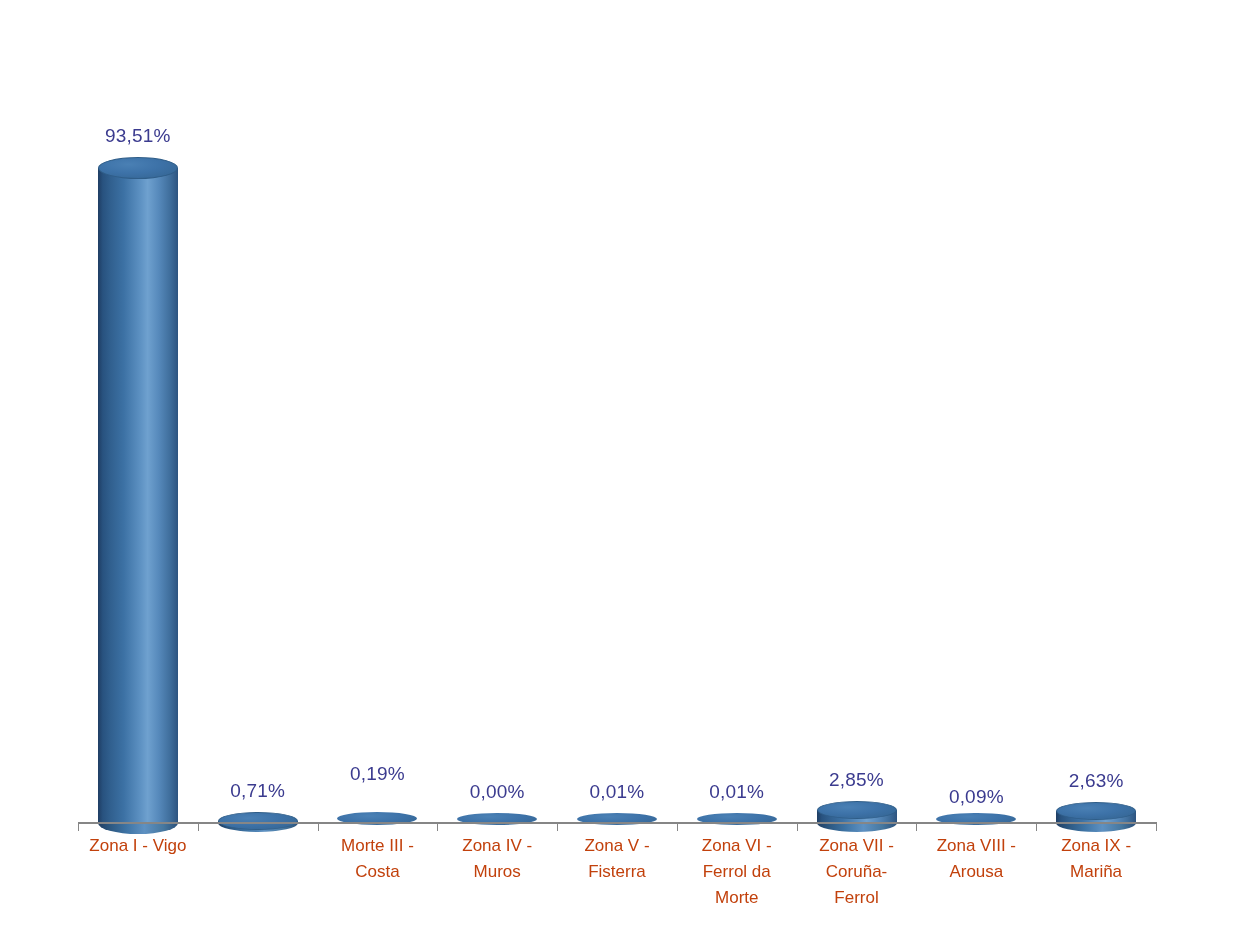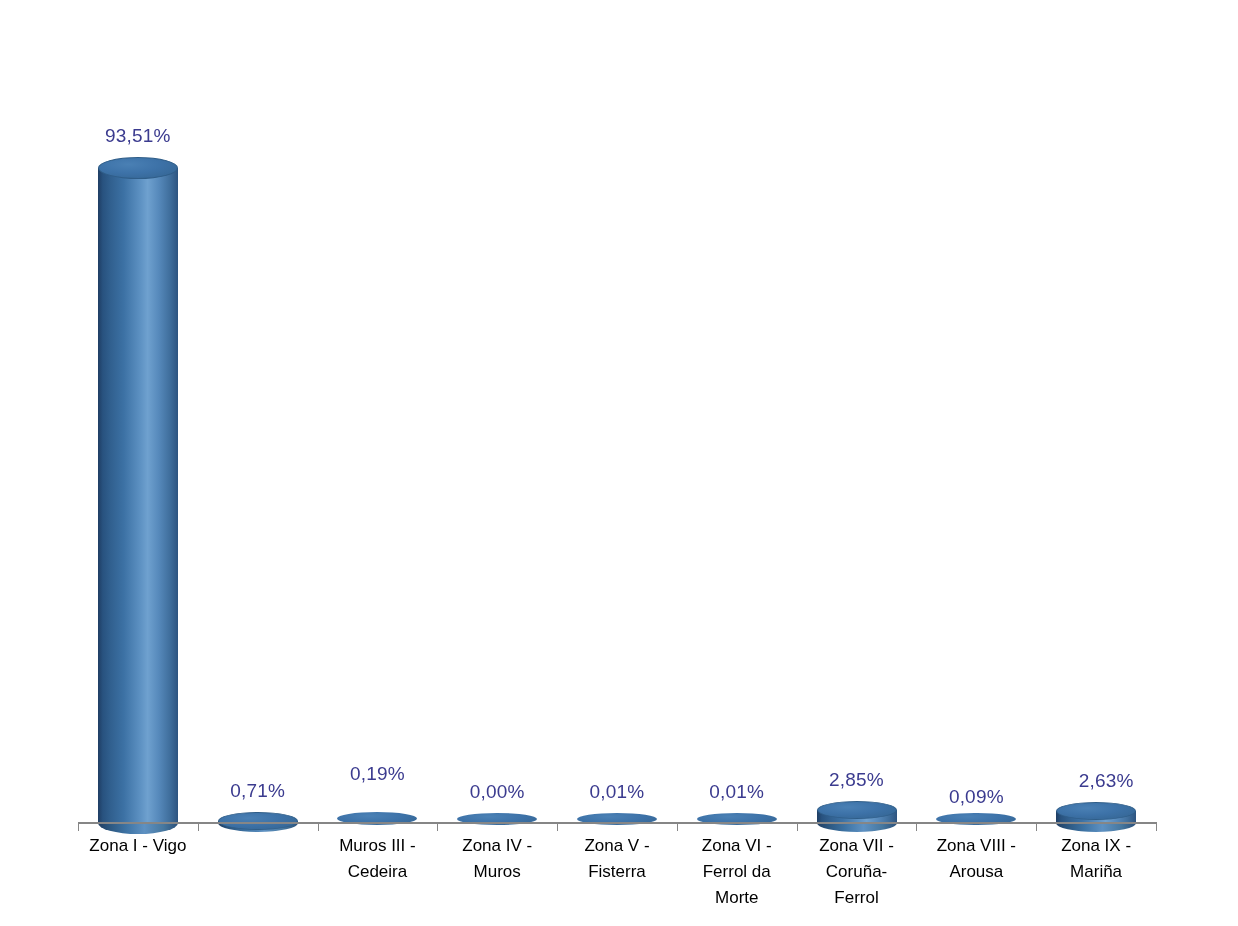--- a/index.html
+++ b/index.html
@@ -135,21 +135,21 @@
     position: absolute;
     left: 78px;
     top: 833px;
     width: 1078px;
     height: 90px;
   }
   .cat-label {
     position: absolute;
     top: 0;
     text-align: center;
-    color: #000000;
+    color: #c2410c;
     font-size: 17px;
     line-height: 26px;
     font-family: "Liberation Sans", sans-serif;
   }
 </style>
 </head>
 <body>
 
 <div id="chart-root">
 
@@ -207,21 +207,21 @@
           <div class="disc" style="height: 12.4725px; bottom: -2px;"></div>
         </div>
         <div class="value-label" style="bottom: 15px;">0,09%</div>
       </div>
       <div class="bar-slot" style="left: 958.222px; width: 119.778px;">
         <div class="bar-wrap" style="width: 80px; height: 25.8075px;">
           <div class="cyl-bottom" style="height: 18px; bottom: -9px;"></div>
           <div class="cyl-body" style="height: 11.8075px;"></div>
           <div class="cyl-top" style="height: 18px; bottom: 2.8075px;"></div>
         </div>
-        <div class="value-label" style="bottom: 30.8075px; margin-left: 10px;">2,63%</div>
+        <div class="value-label" style="bottom: 30.8075px;">2,63%</div>
       </div>
     </div>
 
   <div id="axis-line"></div>
   <div id="axis-ticks">
       <div class="axis-tick" style="left: 78px;"></div>
       <div class="axis-tick" style="left: 197.778px;"></div>
       <div class="axis-tick" style="left: 317.556px;"></div>
       <div class="axis-tick" style="left: 437.333px;"></div>
       <div class="axis-tick" style="left: 557.111px;"></div>
@@ -230,22 +230,22 @@
       <div class="axis-tick" style="left: 916.444px;"></div>
       <div class="axis-tick" style="left: 1036.22px;"></div>
       <div class="axis-tick" style="left: 1156px;"></div>
     </div>
 
   <div id="cat-labels">
       <div class="cat-label" style="left: 0px; width: 119.778px;">
         <div>Zona I - Vigo</div>
       </div>
       <div class="cat-label" style="left: 239.556px; width: 119.778px;">
-        <div>Muros III -</div>
-        <div>Cedeira</div>
+        <div>Morte III -</div>
+        <div>Costa</div>
       </div>
       <div class="cat-label" style="left: 479.111px; width: 119.778px;">
         <div>Zona V -</div>
         <div>Fisterra</div>
       </div>
       <div class="cat-label" style="left: 359.333px; width: 119.778px;">
         <div>Zona IV -</div>
         <div>Muros</div>
       </div>
       <div class="cat-label" style="left: 598.889px; width: 119.778px;">

